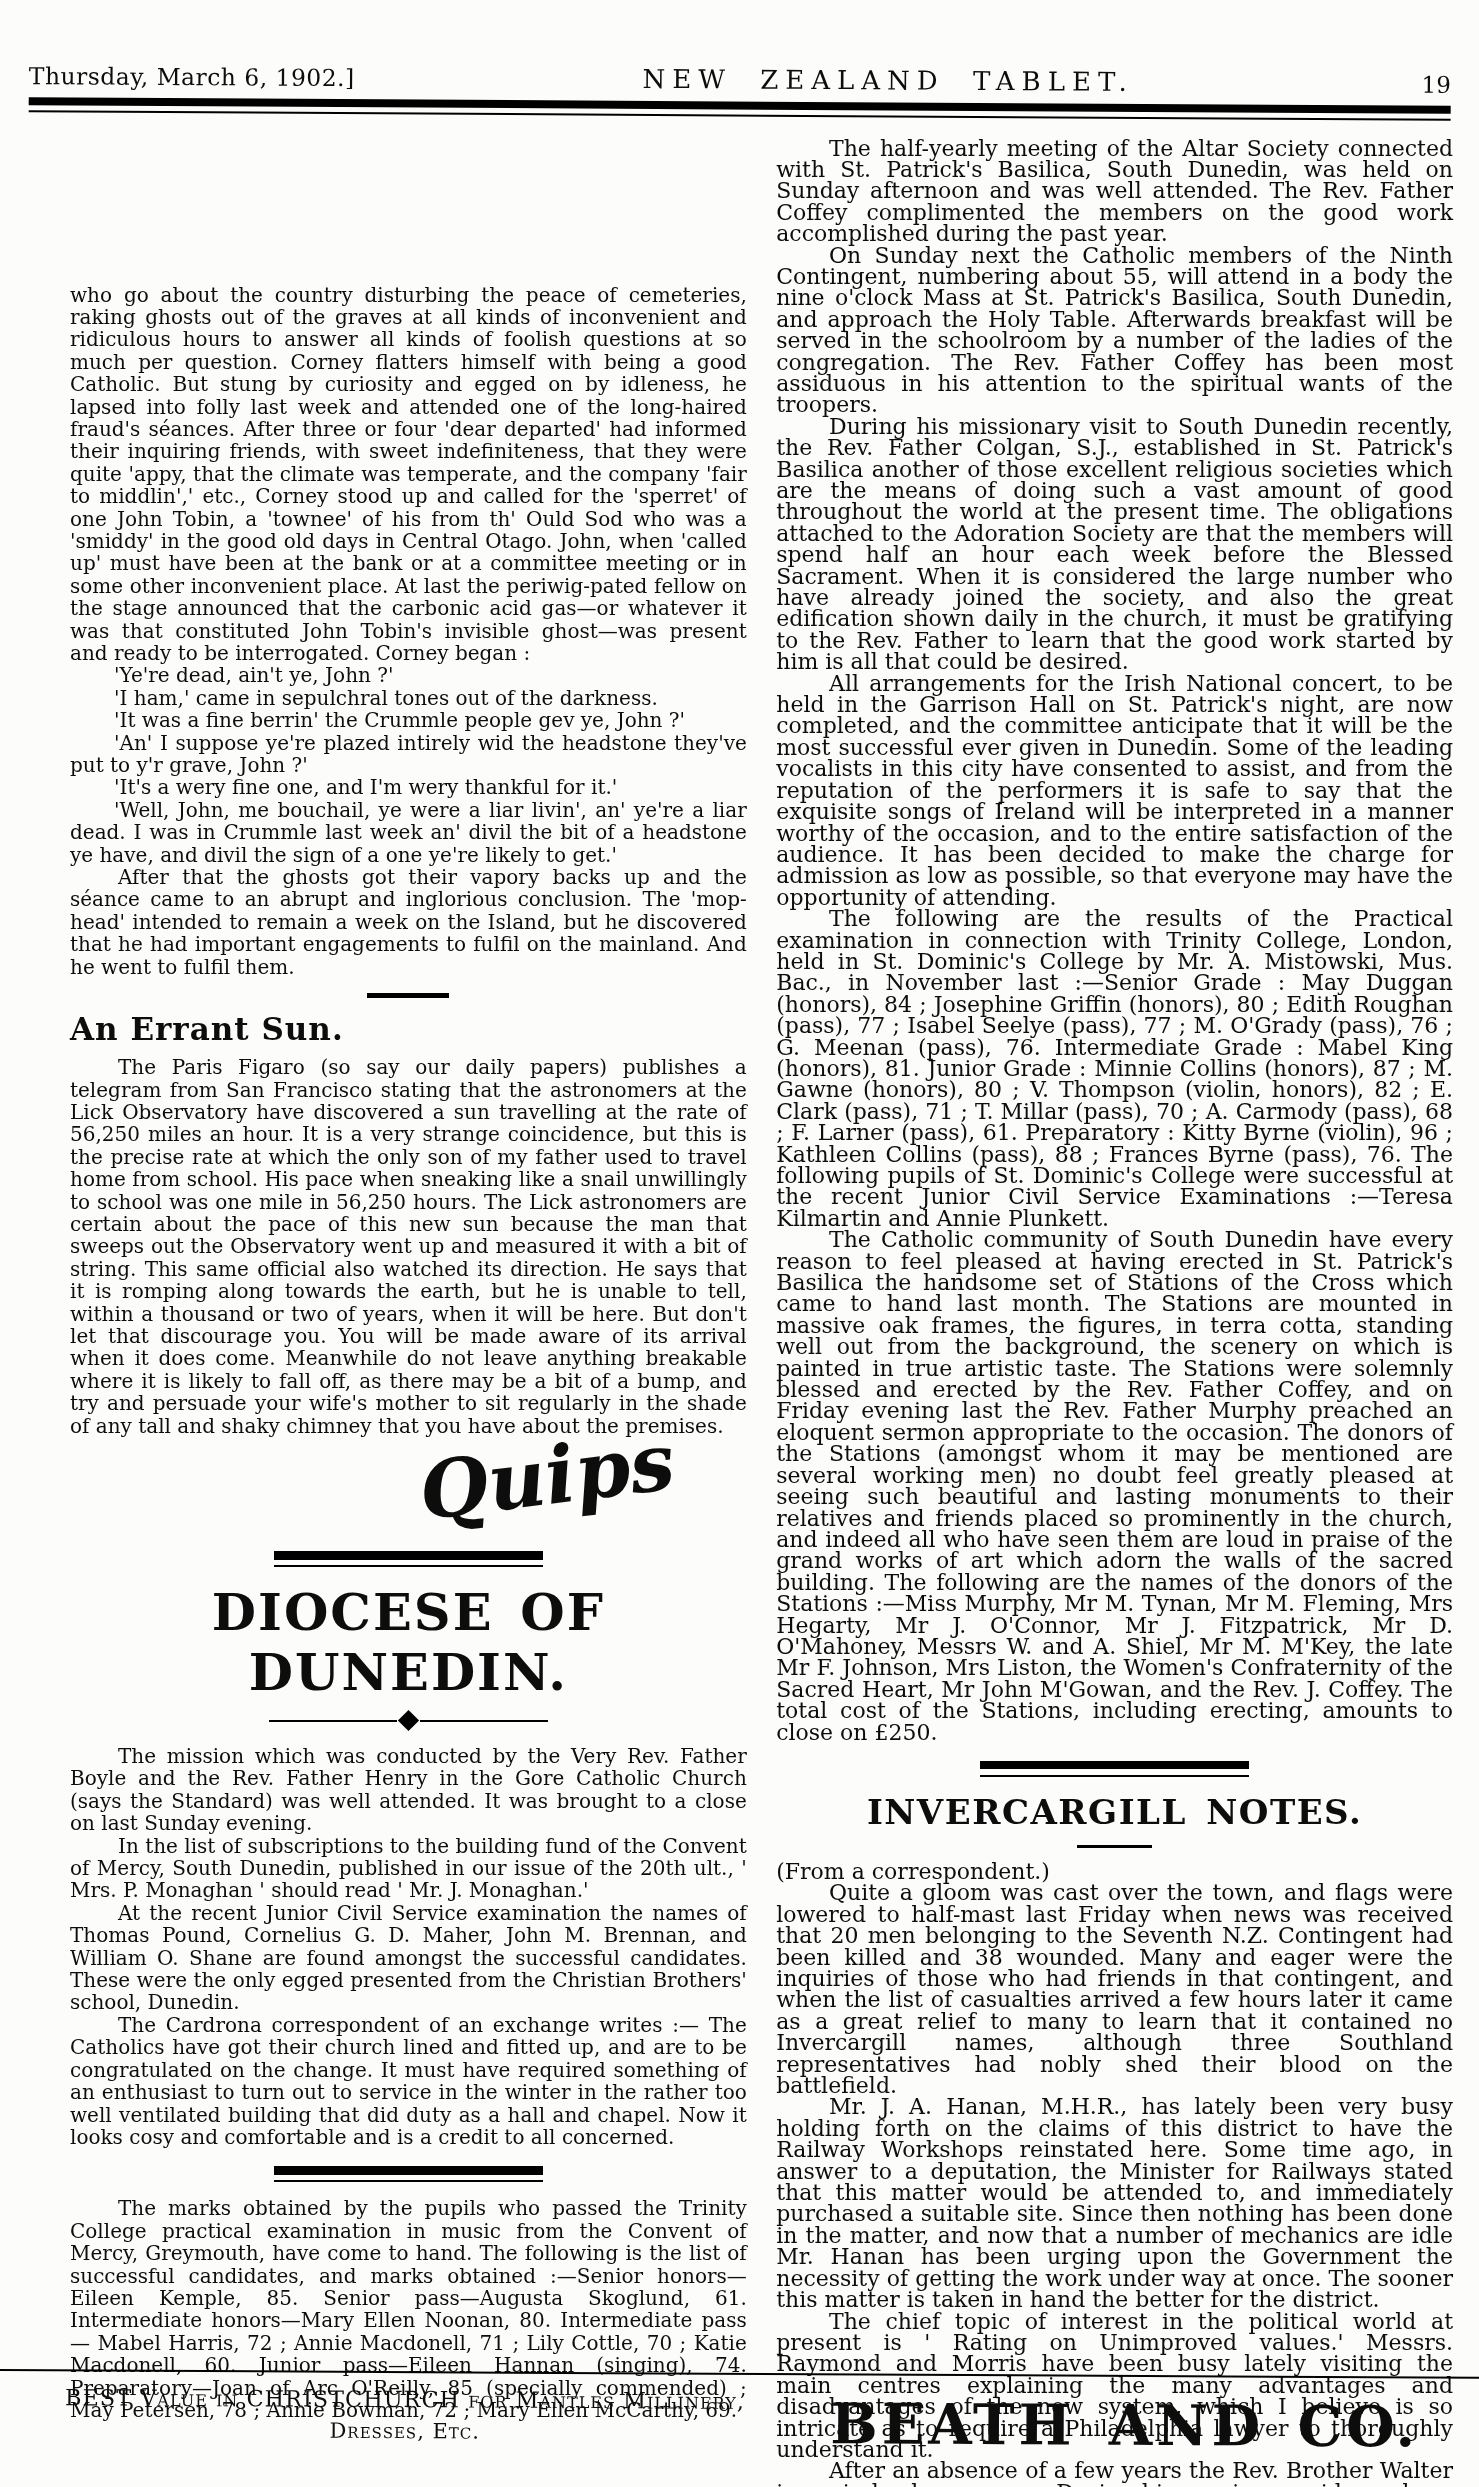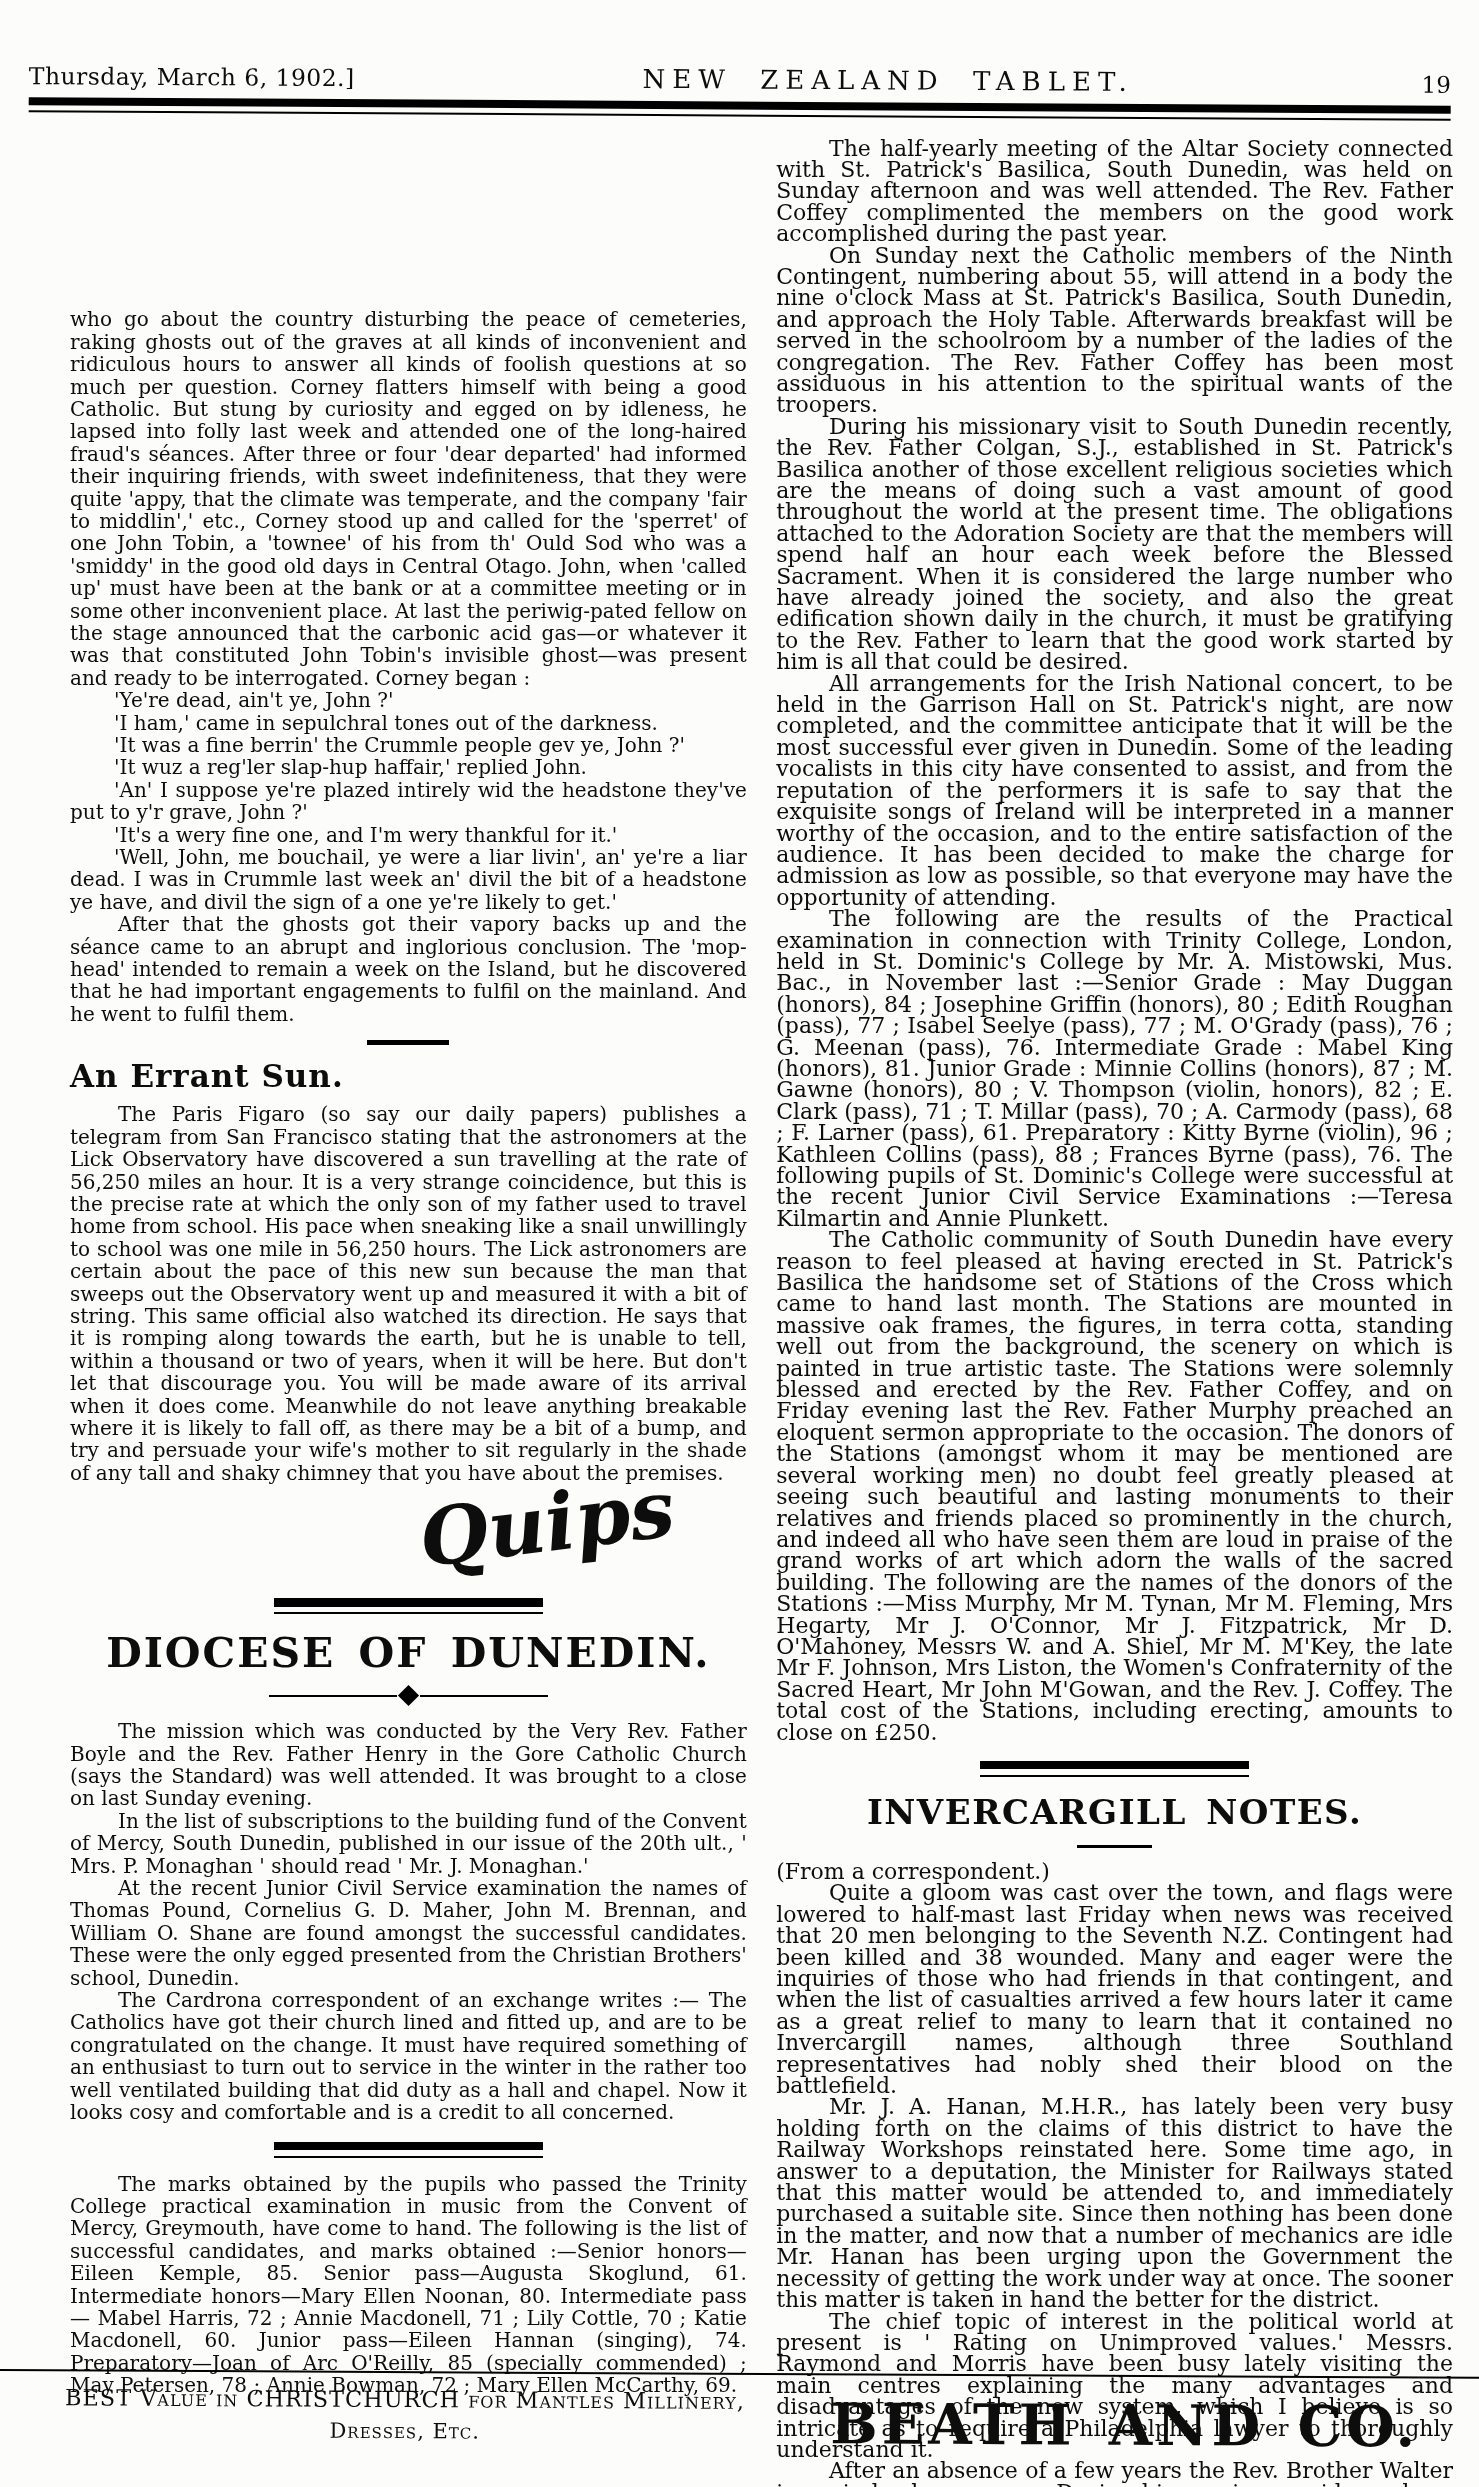--- a/index.html
+++ b/index.html
@@ -55,21 +55,21 @@
   .rule-double .line{height:2px;background:#000;margin-top:5.5px;}
   .rule-diamond{display:flex;align-items:center;justify-content:center;margin:11px auto 17px auto;width:279px;}
   .rule-diamond .seg{flex:1;height:2px;background:#000;}
   .rule-diamond .gem{width:15px;height:15px;background:#000;transform:rotate(45deg);margin:0 4px;}
   
   .h-errant{
     font-size:31px;font-weight:bold;letter-spacing:1px;
     margin:2px 0 9px 0;text-indent:0;text-align:left;
   }
   .h-diocese{
-    font-size:41px;font-weight:bold;letter-spacing:2px;word-spacing:7px;
+    font-size:51px;font-weight:bold;letter-spacing:2px;word-spacing:7px;
     text-align:center;margin:3px 0 0 0;
   }
   .h-invercargill{
     font-size:34px;font-weight:bold;letter-spacing:1.5px;word-spacing:6px;
     text-align:center;margin:5px 0 0 0;
   }
   .byline{
     text-align:center;font-size:20.4px;margin:4px 0 13px 0;text-indent:0 !important;
   }
   .signature{
@@ -110,21 +110,20 @@
     <div class="mast-rule-thin"></div>
   </div>
 
   <div class="cols">
 
     <div class="col col-left">
       <p class="noindent">who go about the country disturbing the peace of cemeteries, raking ghosts out of the graves at all kinds of inconvenient and ridiculous hours to answer all kinds of foolish questions at so much per question.  Corney flatters himself with being a good Catholic.  But stung by curiosity and egged on by idleness, he lapsed into folly last week and attended one of the long-haired fraud's séances. After three or four 'dear departed' had informed their inquiring friends, with sweet indefiniteness, that they were quite 'appy, that the climate was temperate, and the company 'fair to middlin',' etc., Corney stood up and called for the 'sperret' of one John Tobin, a 'townee' of his from th' Ould Sod who was a 'smiddy' in the good old days in Central Otago.  John, when 'called up' must have been at the bank or at a committee meeting or in some other inconvenient place.  At last the periwig-pated fellow on the stage announced that the carbonic acid gas—or whatever it was that constituted John Tobin's invisible ghost—was present and ready to be interrogated.  Corney began :</p>
       <p class="dialogue">'Ye're dead, ain't ye, John ?'</p>
       <p class="dialogue">'I ham,' came in sepulchral tones out of the darkness.</p>
       <p class="dialogue">'It was a fine berrin' the Crummle people gev ye, John ?'</p>
-      <p class="dialogue">'It wuz a reg'ler slap-hup haffair,' replied John.</p>
       <p class="dialogue">'An' I suppose ye're plazed intirely wid the headstone they've put to y'r grave, John ?'</p>
       <p class="dialogue">'It's a wery fine one, and I'm wery thankful for it.'</p>
       <p class="dialogue">'Well, John, me bouchail, ye were a liar livin', an' ye're a liar dead.  I was in Crummle last week an' divil the bit of a headstone ye have, and divil the sign of a one ye're likely to get.'</p>
       <p>After that the ghosts got their vapory backs up and the séance came to an abrupt and inglorious conclusion.  The 'mop-head' intended to remain a week on the Island, but he discovered that he had important engagements to fulfil on the mainland.  And he went to fulfil them.</p>
 
       <div class="rule-short-thick"></div>
 
       <div class="h-errant">An Errant Sun.</div>
       <p>The Paris Figaro (so say our daily papers) publishes a telegram from San Francisco stating that the astronomers at the Lick Observatory have discovered a sun travelling at the rate of 56,250 miles an hour.  It is a very strange coincidence, but this is the precise rate at which the only son of my father used to travel home from school.  His pace when sneaking like a snail unwillingly to school was one mile in 56,250 hours.  The Lick astronomers are certain about the pace of this new sun because the man that sweeps out the Observatory went up and measured it with a bit of string. This same official also watched its direction.  He says that it is romping along towards the earth, but he is unable to tell, within a thousand or two of years, when it will be here.  But don't let that discourage you.  You will be made aware of its arrival when it does come.  Meanwhile do not leave anything breakable where it is likely to fall off, as there may be a bit of a bump, and try and persuade your wife's mother to sit regularly in the shade of any tall and shaky chimney that you have about the premises.</p>
 

